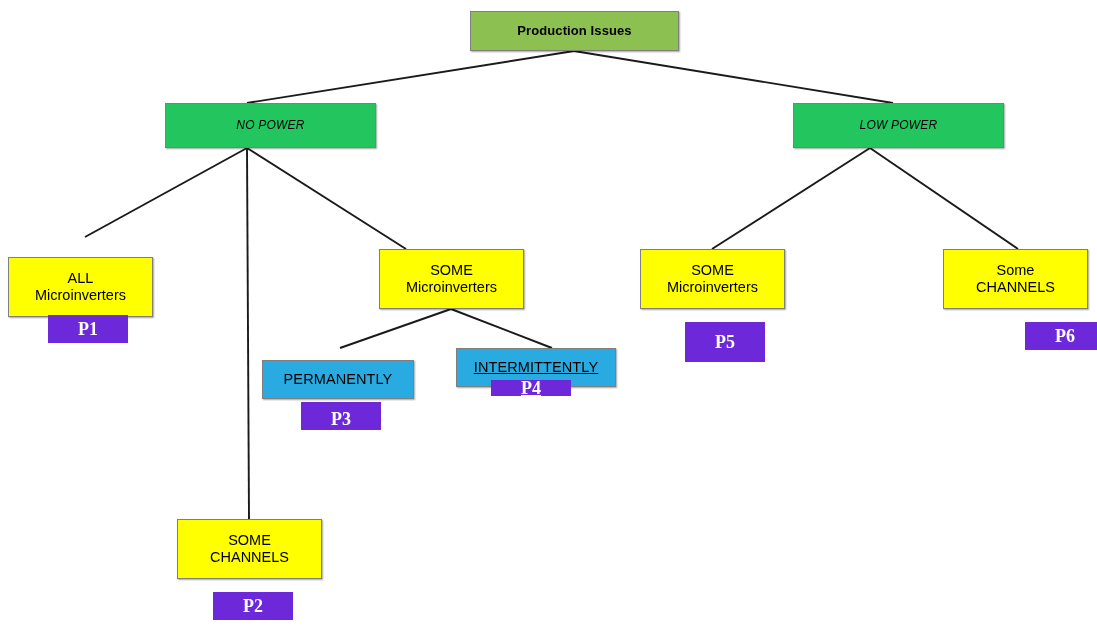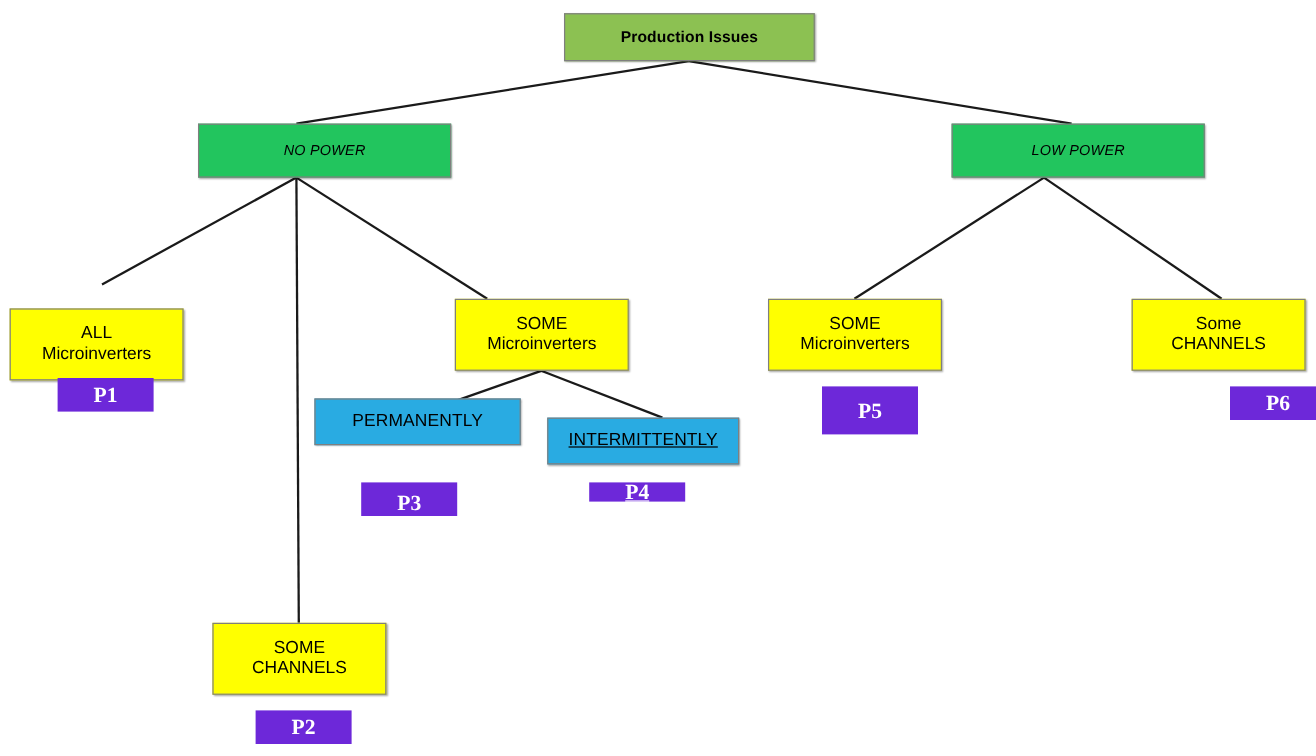--- a/index.html
+++ b/index.html
@@ -108,21 +108,21 @@
 Microinverters</span>
       </div>
       <div class="node leaf-yellow" style="left: 379px; top: 249px; width: 145px; height: 60px;">
         <span class="label">SOME
 Microinverters</span>
       </div>
       <div class="node leaf-yellow" style="left: 177px; top: 519px; width: 145px; height: 60px;">
         <span class="label">SOME
 CHANNELS</span>
       </div>
-      <div class="node leaf-blue" style="left: 262px; top: 332px; width: 172px; height: 39px;">
+      <div class="node leaf-blue" style="left: 262px; top: 360px; width: 152px; height: 39px;">
         <span class="label">PERMANENTLY</span>
       </div>
       <div class="node leaf-blue" style="left: 456px; top: 348px; width: 160px; height: 39px; text-decoration: underline;">
         <span class="label">INTERMITTENTLY</span>
       </div>
       <div class="node leaf-yellow" style="left: 640px; top: 249px; width: 145px; height: 60px;">
         <span class="label">SOME
 Microinverters</span>
       </div>
       <div class="node leaf-yellow" style="left: 943px; top: 249px; width: 145px; height: 60px;">
@@ -133,21 +133,21 @@
   <div id="badges">
       <div class="badge" style="left: 48px; top: 315px; width: 80px; height: 28px;">
         <span>P1</span>
       </div>
       <div class="badge" style="left: 213px; top: 592px; width: 80px; height: 28px; justify-content: center;">
         <span>P2</span>
       </div>
       <div class="badge" style="left: 301px; top: 402px; width: 80px; height: 28px; align-items: flex-end;">
         <span>P3</span>
       </div>
-      <div class="badge" style="left: 491px; top: 402px; width: 80px; height: 16px; text-decoration: underline;">
+      <div class="badge" style="left: 491px; top: 380px; width: 80px; height: 16px; text-decoration: underline;">
         <span>P4</span>
       </div>
       <div class="badge" style="left: 685px; top: 322px; width: 80px; height: 40px;">
         <span>P5</span>
       </div>
       <div class="badge" style="left: 1025px; top: 322px; width: 80px; height: 28px;">
         <span>P6</span>
       </div>
     </div>
 </div>

